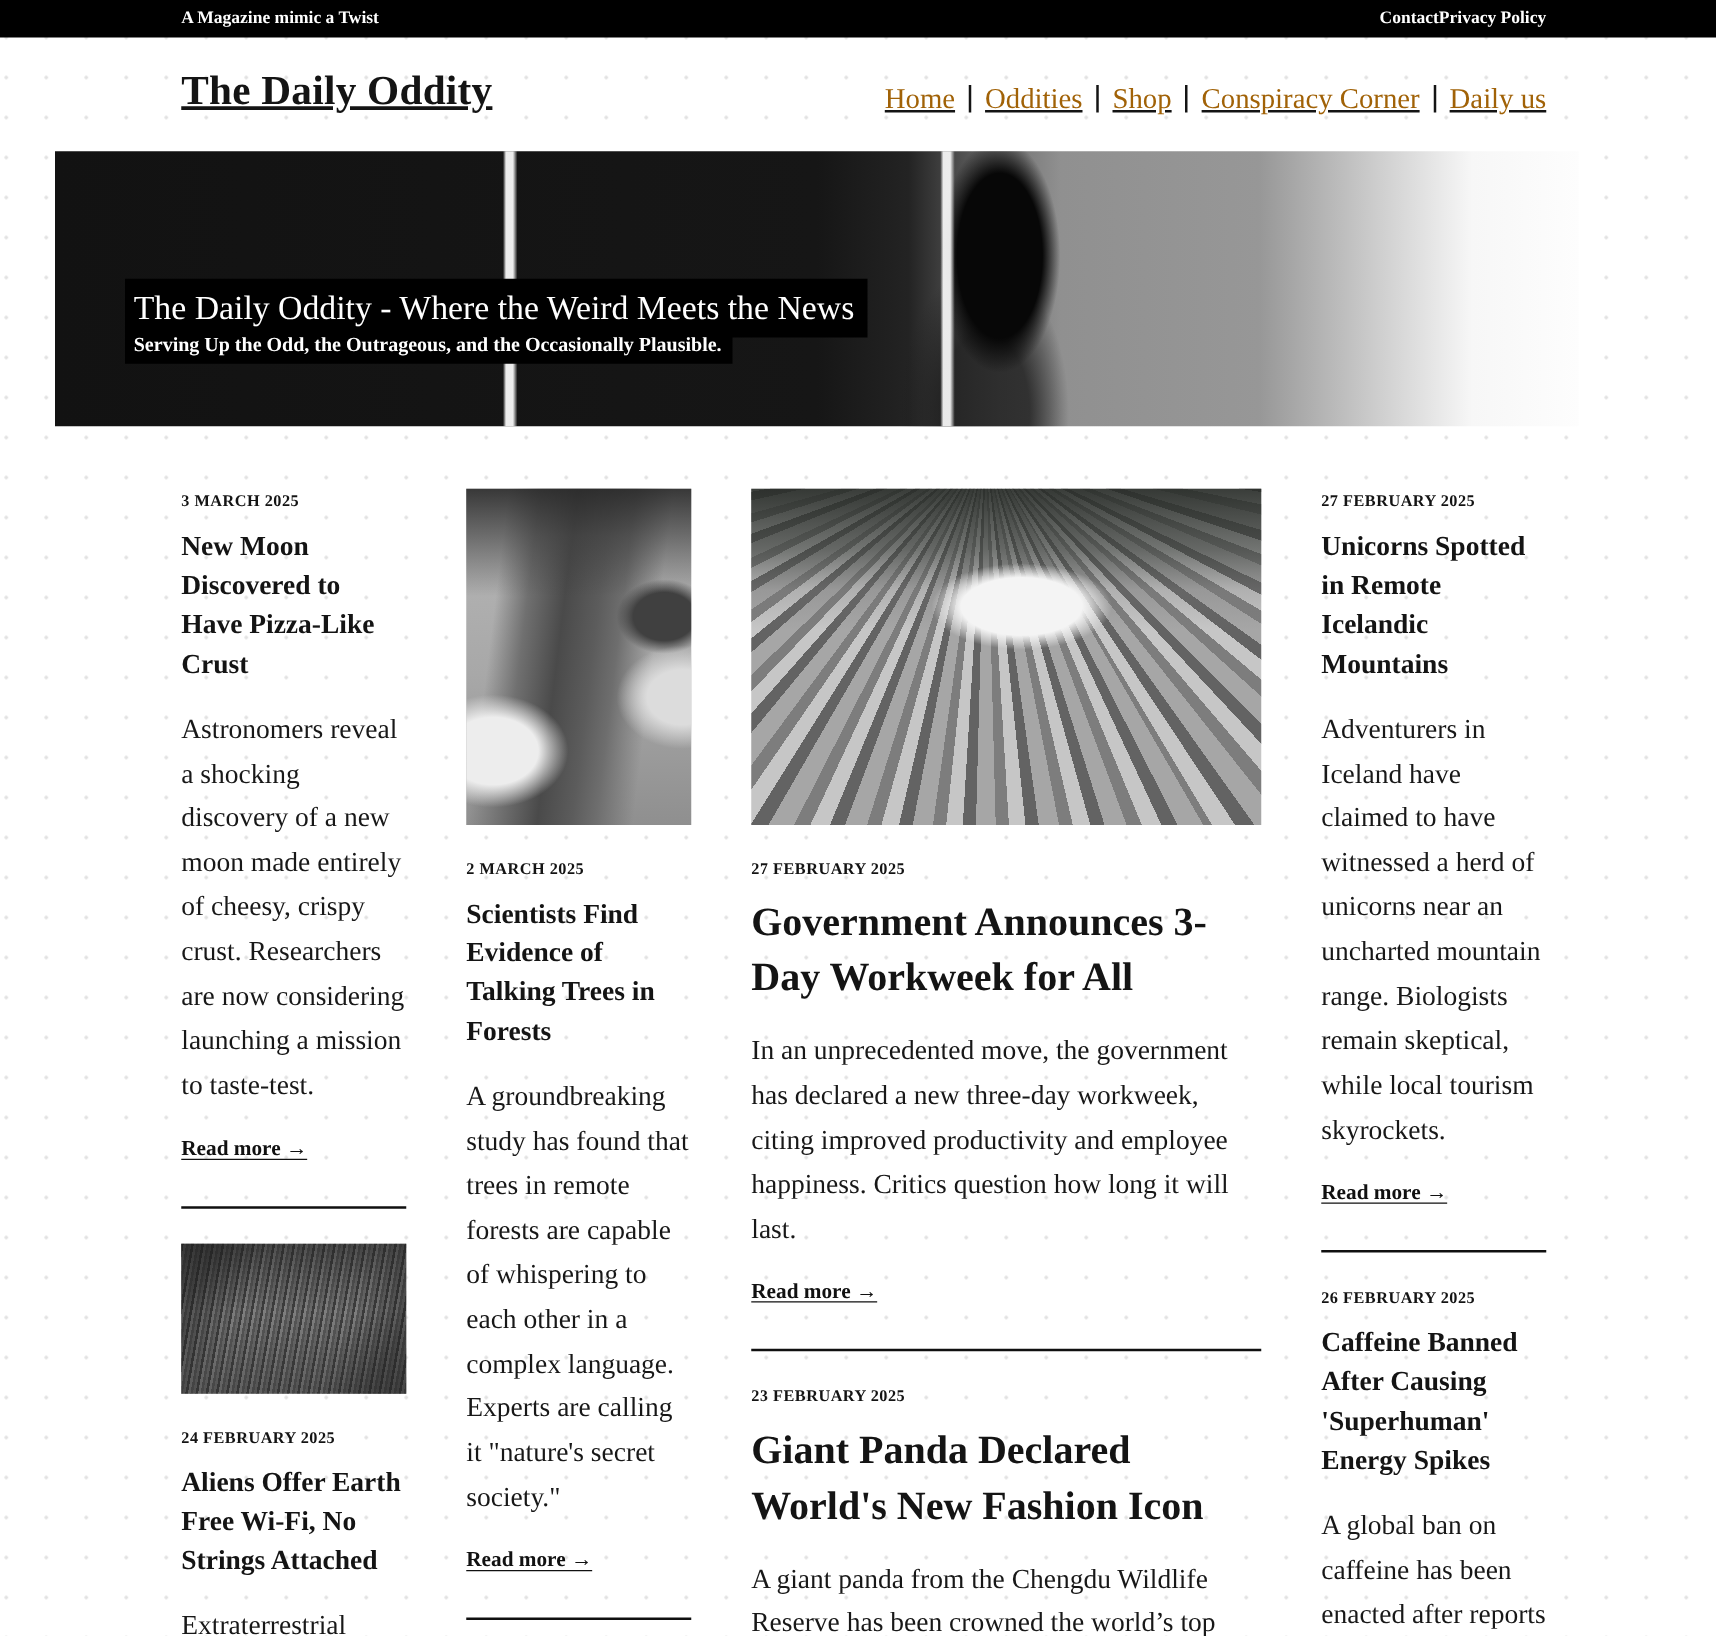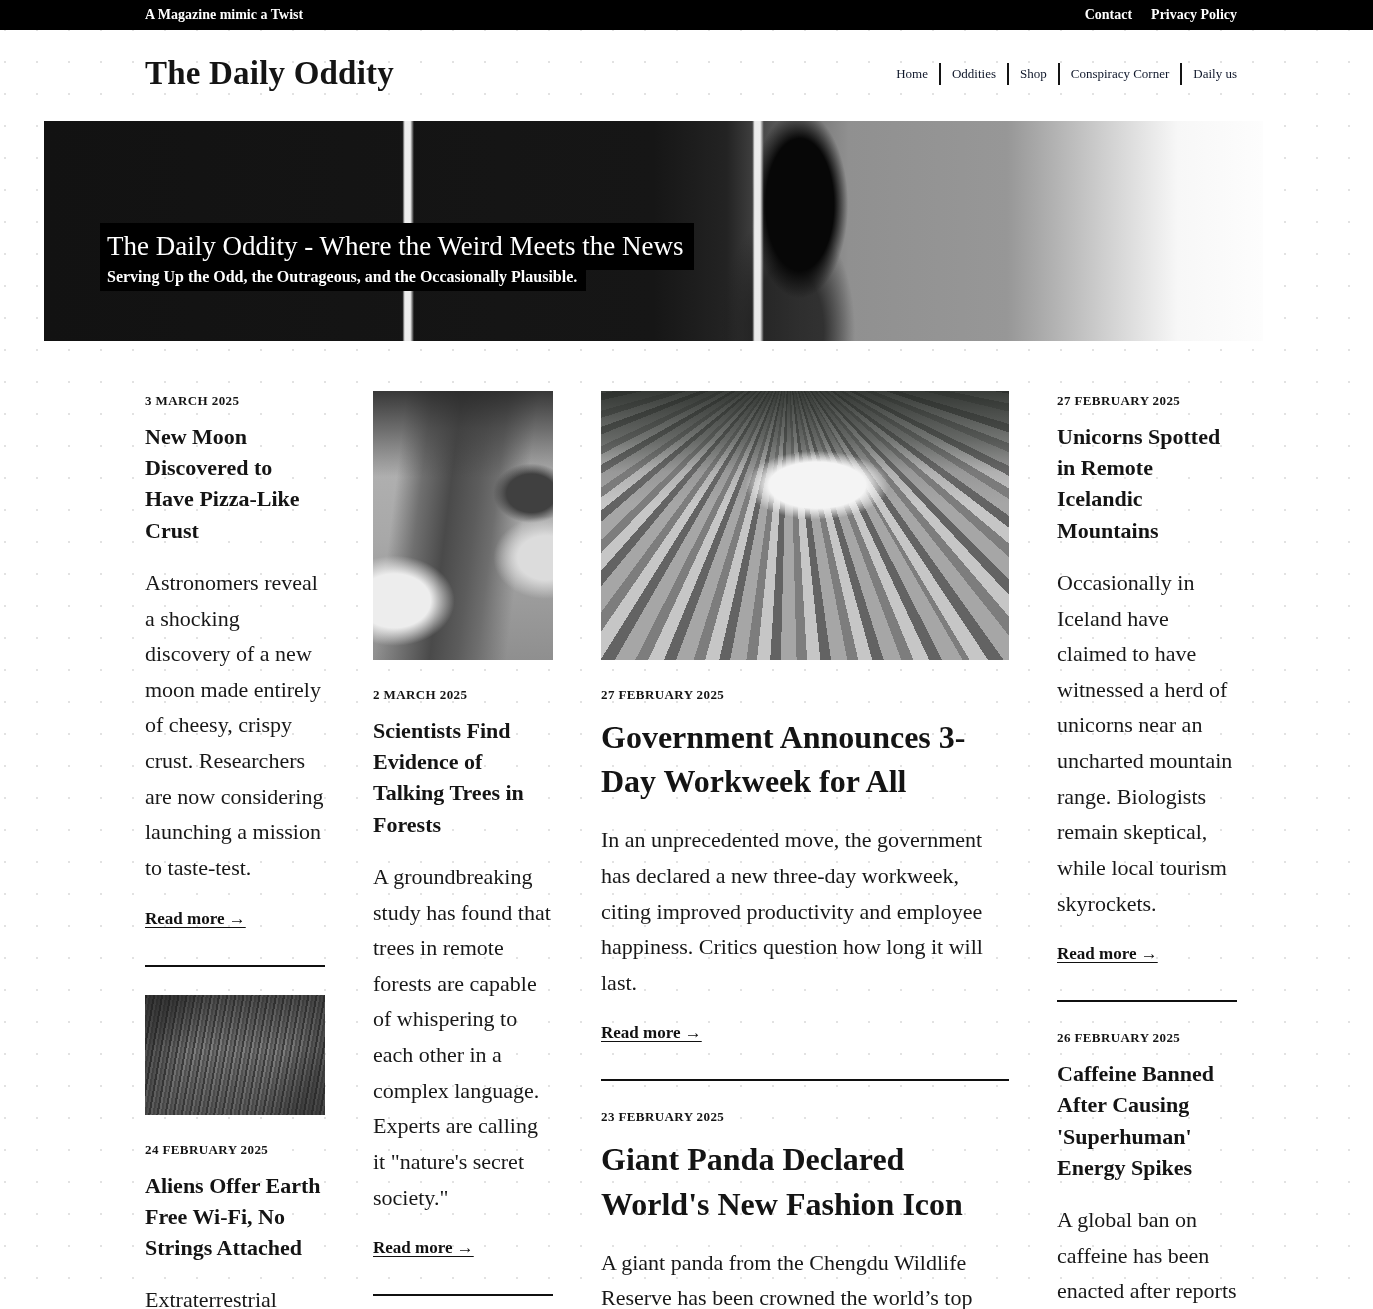--- a/index.html
+++ b/index.html
@@ -11,28 +11,28 @@
     background-image: radial-gradient(#e2e2e2 1.2px, rgba(255,255,255,0) 1.5px);
     background-size: 32px 32px;
     background-position: 21px 14px;
   }
   .container { width: 1092px; margin-left: 145px; }
 
   
   .topbar { height: 30px; background: #000; color: #fff; }
   .topbar .container { height: 30px; display: flex; align-items: center; justify-content: space-between; }
   .tagline { font-size: 14px; font-weight: 700; }
-  .topbar-links { display: flex; gap: 19px; }
+  .topbar-links { display: flex; }
   .topbar-links a { color: #fff; font-size: 14px; font-weight: 700; text-decoration: none; cursor: pointer; }
 
   
-  .site-header .container { display: flex; align-items: center; justify-content: space-between; padding: 25px 0 29px; }
+  .site-header .container { display: flex; align-items: flex-end; justify-content: space-between; padding: 25px 0 29px; text-decoration: underline; }
   .site-title { font-size: 33px; font-weight: 700; letter-spacing: 0.2px; cursor: pointer; }
   .main-nav { display: flex; align-items: center; }
-  .main-nav a { font-size: 13px; color: #0f172a; text-decoration: none; cursor: pointer; white-space: nowrap; }
+  .main-nav a { font-size: 23px; color: #a16207; text-decoration: none; cursor: pointer; white-space: nowrap; }
   .nav-sep { width: 2px; height: 22px; background: #141414; margin: 0 11px; }
 
   
   .hero {
     position: relative;
     margin-left: 44px;
     width: 1219px;
     height: 220px;
     background-image:
       linear-gradient(90deg, rgba(0,0,0,0) 0 29.4%, rgba(255,255,255,0.92) 29.6% 30.05%, rgba(0,0,0,0) 30.35%),
@@ -175,21 +175,21 @@
       <div class="article-date">23 FEBRUARY 2025</div>
       <h3 class="article-title">Giant Panda Declared World's New Fashion Icon</h3>
       <p class="article-body">A giant panda from the Chengdu Wildlife Reserve has been crowned the world’s top fashion icon, gracing runways with its natural black-and-white fur patterns. Designers scramble to mimic the look.</p>
     </article>
   </div>
 
   <div class="col">
     <article>
       <div class="article-date">27 FEBRUARY 2025</div>
       <h3 class="article-title">Unicorns Spotted in Remote Icelandic Mountains</h3>
-      <p class="article-body">Occasionally in Iceland have claimed to have witnessed a herd of unicorns near an uncharted mountain range. Biologists remain skeptical, while local tourism skyrockets.</p>
+      <p class="article-body">Adventurers in Iceland have claimed to have witnessed a herd of unicorns near an uncharted mountain range. Biologists remain skeptical, while local tourism skyrockets.</p>
       <a class="read-more">Read more →</a>
       <hr class="divider">
     </article>
     <article>
       <div class="article-date">26 FEBRUARY 2025</div>
       <h3 class="article-title">Caffeine Banned After Causing 'Superhuman' Energy Spikes</h3>
       <p class="article-body">A global ban on caffeine has been enacted after reports of people achieving superhuman feats—such as lifting</p>
     </article>
   </div>
 

